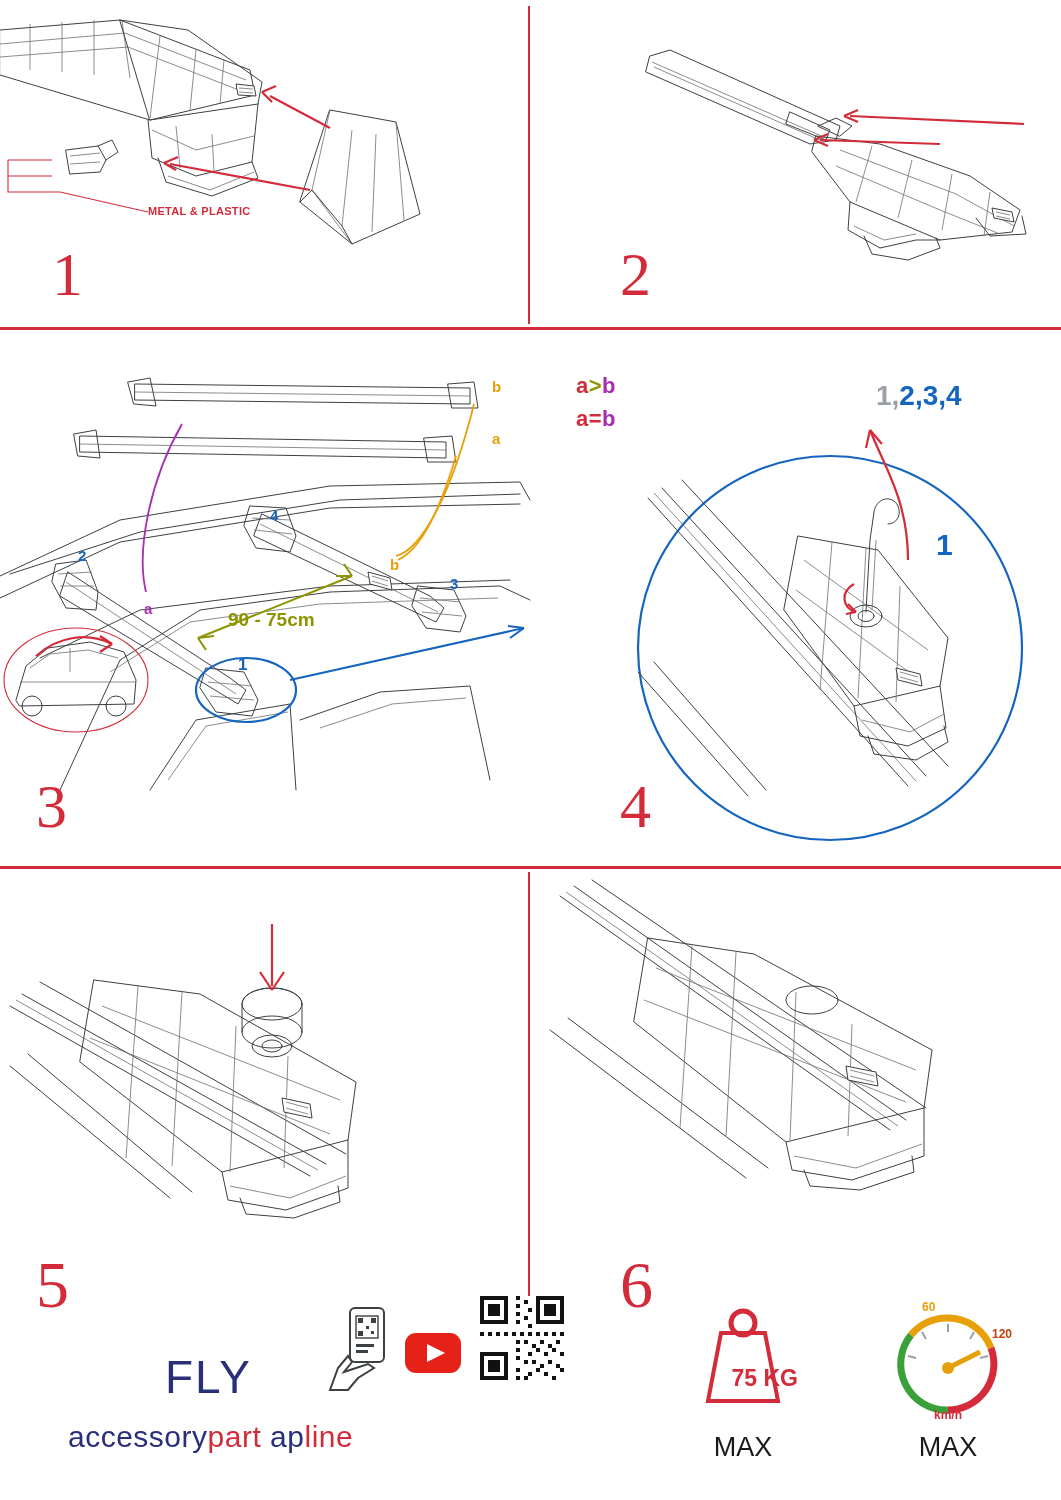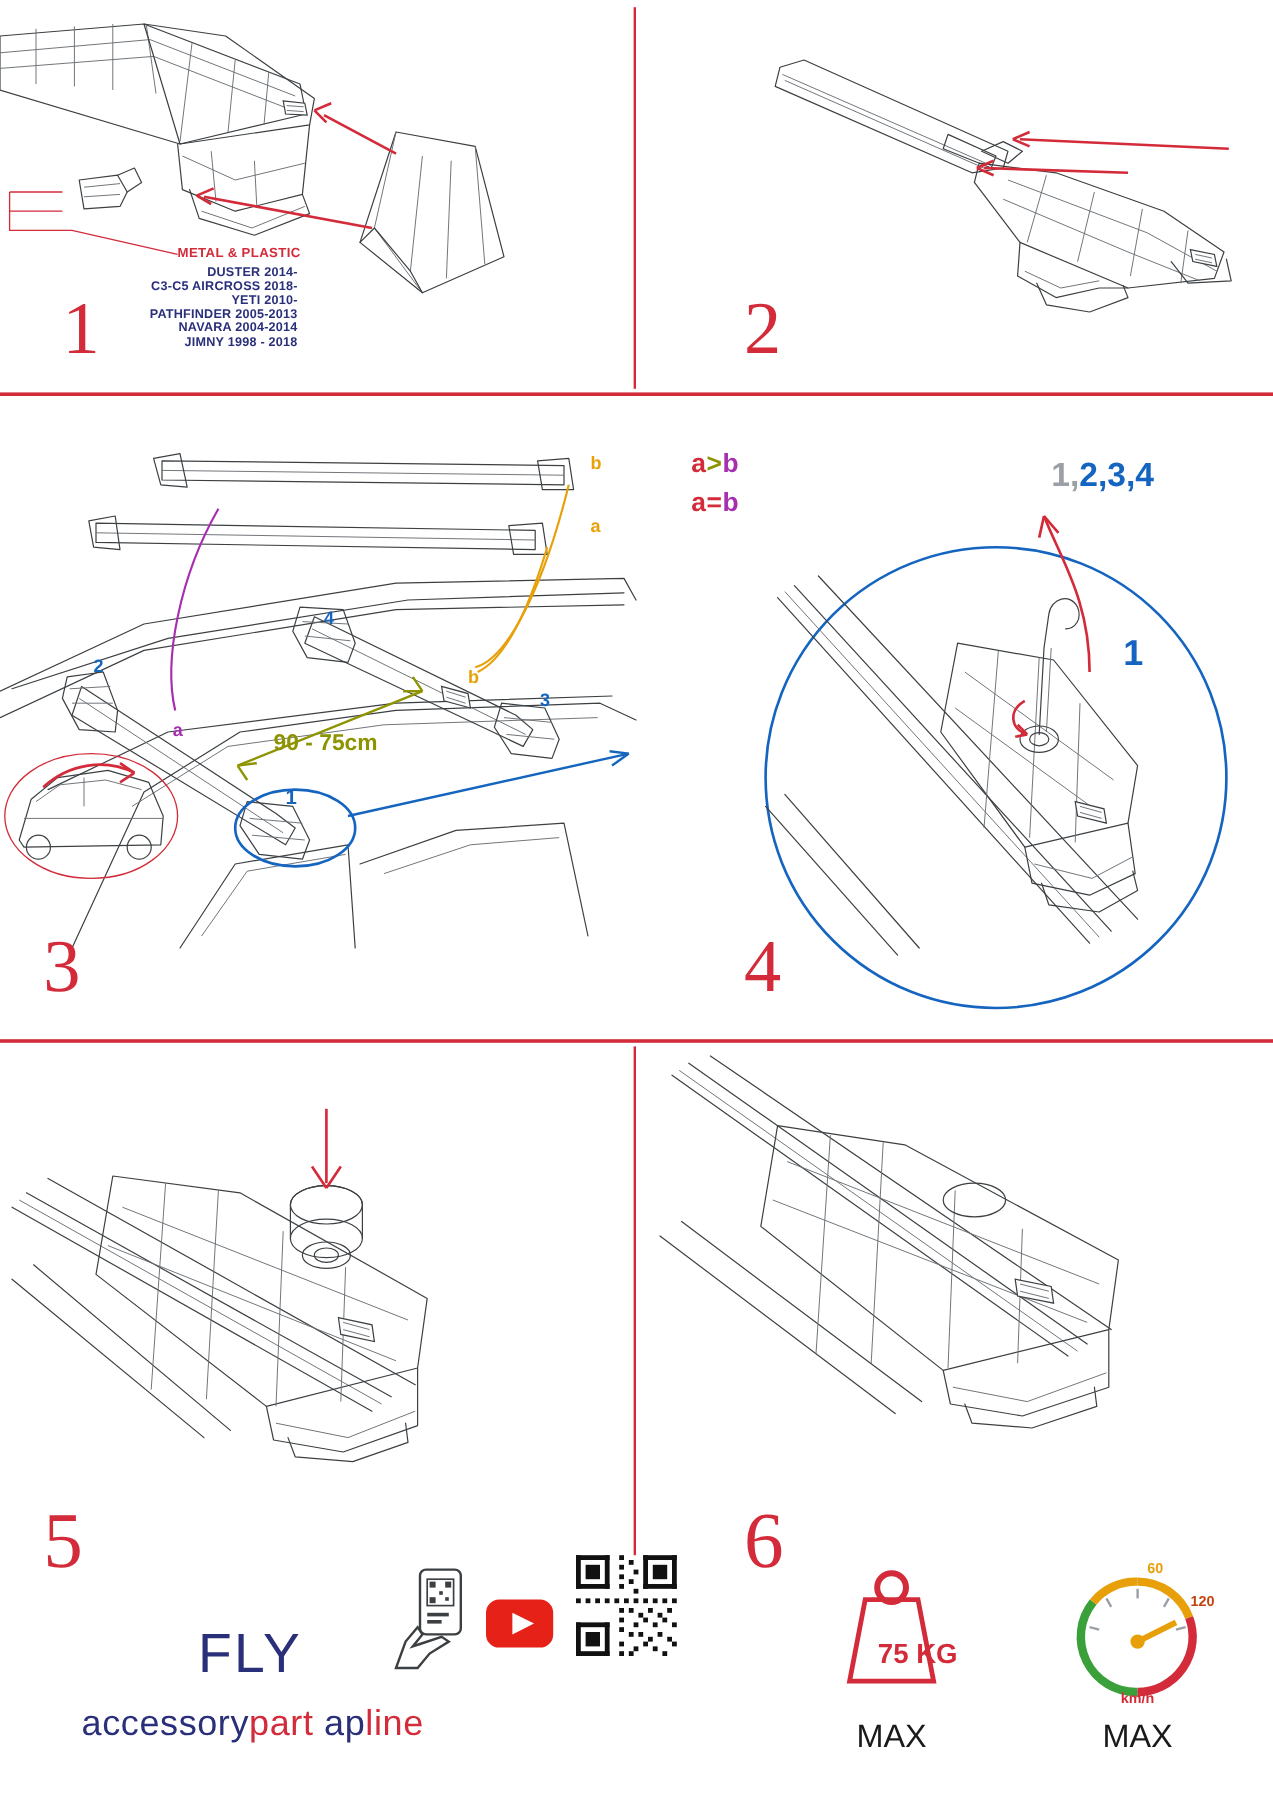--- a/index.html
+++ b/index.html
@@ -179,21 +179,21 @@
   .kmh {
     position: absolute;
     left: 888px; top: 1408px;
     width: 120px;
     text-align: center;
     font-size: 12px;
     color: #d32b39;
     font-weight: bold;
   }
   .gauge-60 {
-    position: absolute; left: 956px; top: 1300px;
+    position: absolute; left: 922px; top: 1300px;
     font-size: 12px; color: #e7a009; font-weight: bold;
   }
   .gauge-120 {
     position: absolute; left: 992px; top: 1327px;
     font-size: 12px; color: #c2410c; font-weight: bold;
   }
 
   
   .icon-abs { position: absolute; }
   #phone-icon { left: 328px; top: 1306px; }
@@ -262,28 +262,20 @@
     <path class="red-line" d="M330 128 L270 96"></path>
     <path class="red-line" d="M262 92 L276 86 M262 92 L272 102"></path>
     <path class="red-line" d="M310 190 L170 164"></path>
     <path class="red-line" d="M164 163 L178 157 M164 163 L176 170"></path>
     <path class="thin-red" d="M8 160 L8 192 L60 192 L148 212"></path>
     <path class="thin-red" d="M8 160 L52 160"></path>
     <path class="thin-red" d="M8 176 L52 176"></path>
   </svg>
   <div class="step-num" id="n1">1</div>
   <div class="metal-plastic-title">METAL &amp; PLASTIC</div>
-  <div class="car-list">
-    <div>DUSTER 2014-</div>
-    <div>C3-C5 AIRCROSS 2018-</div>
-    <div>YETI 2010-</div>
-    <div>PATHFINDER 2005-2013</div>
-    <div>NAVARA 2004-2014</div>
-    <div>JIMNY 1998 - 2018</div>
-  </div>
 
   <svg class="icon-abs" id="p2" style="left:640px; top:40px;" width="410" height="220" viewBox="0 0 410 220">
 
     <path class="tech" d="M10 16 L30 10 L200 86 L196 100 L170 104 L6 32 Z"></path>
     <path class="tech-l" d="M12 22 L186 98"></path>
     <path class="tech-l" d="M14 27 L182 101"></path>
     <path class="tech" d="M150 72 L190 90 L186 100 L146 84 Z"></path>
 
     <path class="tech" d="M176 96 L240 104 L330 136 L380 170 L372 192 L300 200 L210 162 L172 112 Z"></path>
     <path class="tech-l" d="M200 110 L316 154 L374 186"></path>

